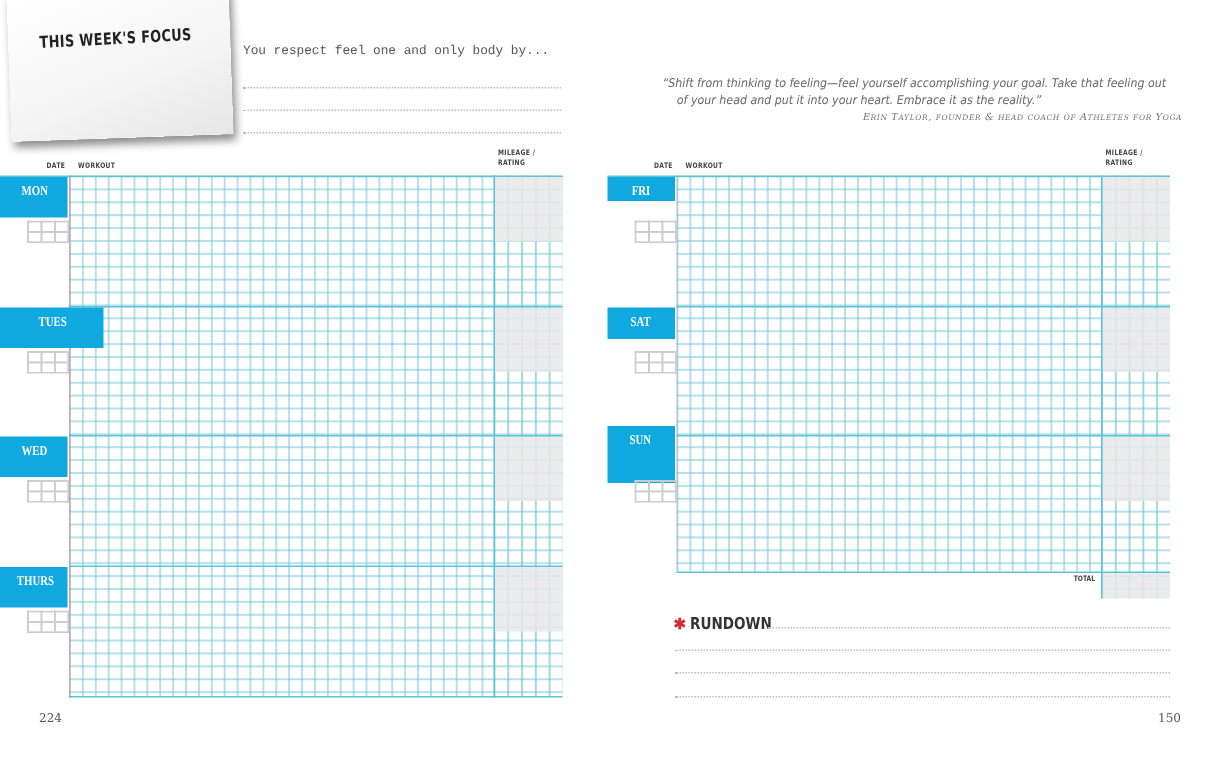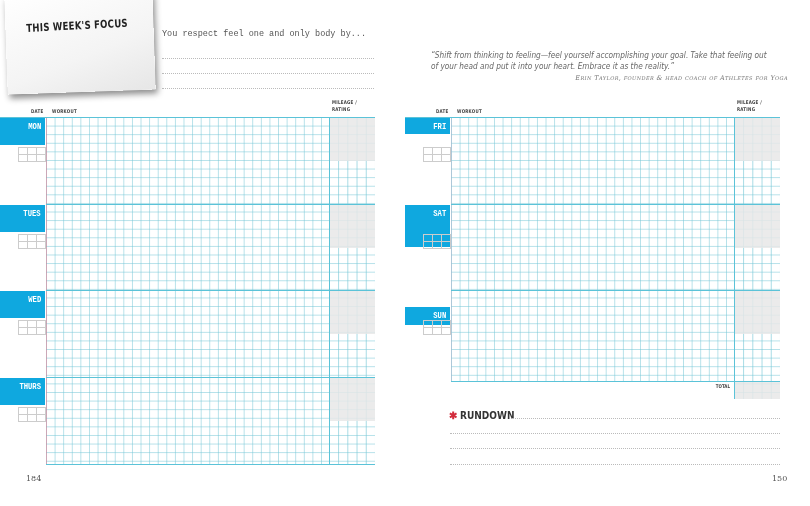--- a/index.html
+++ b/index.html
@@ -2,35 +2,35 @@
 <html><head>
 <meta charset="utf-8">
 <style>
   html,body{margin:0;padding:0;}
   body{width:810px;height:506px;background:#ffffff;position:relative;overflow:hidden;font-family:"Liberation Sans",sans-serif;}
   .abs{position:absolute;}
   .sticky{left:6px;top:-6px;width:148px;height:98px;background:linear-gradient(160deg,#ffffff 0%,#f4f4f4 60%,#e6e6e6 100%);transform:rotate(-2deg);box-shadow:2px 4px 6px rgba(0,0,0,0.45);}
   .sticky-title{left:26px;top:22px;font-family:"DejaVu Sans",sans-serif;font-weight:bold;font-size:11px;letter-spacing:0.3px;color:#222;transform:rotate(-3deg) scaleX(0.78);transform-origin:left top;white-space:nowrap;}
   .prompt{left:162px;top:29px;font-family:"Liberation Mono",monospace;font-size:8.5px;color:#555;white-space:nowrap;}
   .dotline{height:0;border-top:1px dotted #bbb;}
-  .quote{left:400px;top:50px;width:388px;text-align:left;font-family:"DejaVu Sans",sans-serif;font-style:italic;font-size:8px;color:#666;line-height:11px;}
+  .quote{left:400px;top:50px;width:388px;text-align:center;font-family:"DejaVu Sans",sans-serif;font-style:italic;font-size:8px;color:#666;line-height:11px;}
   .quote .q1{display:block;transform:scaleX(0.92);transform-origin:right;}
   .attrib{left:400px;top:74px;width:388px;text-align:right;font-family:"DejaVu Serif",serif;font-size:6.5px;letter-spacing:0.4px;color:#777;font-variant:small-caps;font-style:italic;}
   .colhead{font-family:"DejaVu Sans",sans-serif;font-weight:bold;font-size:5px;color:#444;letter-spacing:0.3px;transform:scaleX(0.8);transform-origin:left top;white-space:nowrap;line-height:6px;}
   .grid{background-color:#fff;
     background-image:
       linear-gradient(to right, rgba(120,200,215,0.55) 1px, transparent 1px),
       linear-gradient(to bottom, rgba(120,200,215,0.55) 1px, transparent 1px);
     background-size:8.6px 8.6px;}
   .mile{background-image:
       linear-gradient(to right, rgba(120,200,215,0.7) 1px, transparent 1px),
       linear-gradient(to bottom, rgba(120,200,215,0.55) 1px, transparent 1px);
     background-size:9.2px 8.6px;}
   .shade{background:#e8e8e8;opacity:0.85;}
-  .daybar{background:#0fa8df;color:#fff;font-family:Liberation Mono, monospace;font-weight:bold;font-size:9px;text-align:right;box-sizing:border-box;padding-right:4px;padding-top:4px;}
+  .daybar{background:#0fa8df;color:#fff;font-family:Liberation Serif, serif;font-weight:bold;font-size:9px;text-align:center;box-sizing:border-box;padding-right:4px;padding-top:4px;}
   .daybar span{display:inline-block;transform:scaleX(0.8);transform-origin:right top;}
   .dategrid{background-image:
       linear-gradient(to right, #ccc 1px, transparent 1px),
       linear-gradient(to bottom, #ccc 1px, transparent 1px);
     background-size:9px 7px;border-right:1px solid #ccc;border-bottom:1px solid #ccc;box-sizing:border-box;}
   .sep{height:1px;background:#5bc3d8;}
   .vsep{width:1px;background:#5bc3d8;}
   .redline{width:1px;background:rgba(220,120,140,0.55);}
   .pagenum{font-family:"DejaVu Serif",serif;font-size:8px;color:#555;}
   .rundown-title{font-family:"DejaVu Sans",sans-serif;font-weight:bold;font-size:11px;color:#333;transform:scaleX(0.82);transform-origin:left top;white-space:nowrap;}
@@ -62,28 +62,28 @@
 <div class="abs redline" style="left:46px;top:117px;height:348px;"></div>
 <div class="abs vsep" style="left:329px;top:117px;height:348px;"></div>
 <div class="abs sep" style="left:0px;top:117px;width:375px;"></div>
 <div class="abs sep" style="left:46px;top:204px;width:329px;"></div>
 <div class="abs sep" style="left:46px;top:290px;width:329px;"></div>
 <div class="abs sep" style="left:46px;top:377px;width:329px;"></div>
 <div class="abs sep" style="left:46px;top:464px;width:329px;"></div>
 
 <div class="abs daybar" style="left:0;top:118px;width:45px;height:27px;"><span>MON</span></div>
 <div class="abs dategrid" style="left:18px;top:147px;width:28px;height:15px;"></div>
-<div class="abs daybar" style="left:0;top:205px;width:45px;height:27px;"><span>TUES</span></div>
+<div class="abs daybar" style="left:0;top:205px;width:69px;height:27px;"><span>TUES</span></div>
 <div class="abs dategrid" style="left:18px;top:234px;width:28px;height:15px;"></div>
 <div class="abs daybar" style="left:0;top:291px;width:45px;height:27px;"><span>WED</span></div>
 <div class="abs dategrid" style="left:18px;top:320px;width:28px;height:15px;"></div>
 <div class="abs daybar" style="left:0;top:378px;width:45px;height:27px;"><span>THURS</span></div>
 <div class="abs dategrid" style="left:18px;top:407px;width:28px;height:15px;"></div>
 
-<div class="abs pagenum" style="left:26px;top:474px;">184</div>
+<div class="abs pagenum" style="left:26px;top:474px;">224</div>
 
 <div class="abs quote">
   <span class="q1">“Shift from thinking to feeling—feel yourself accomplishing your goal. Take that feeling out</span>
   <span class="q1" style="padding-right:80px;">of your head and put it into your heart. Embrace it as the reality.”</span>
 </div>
 <div class="abs attrib">Erin Taylor, founder &amp; head coach of Athletes for Yoga</div>
 
 <div class="abs colhead" style="left:436px;top:108px;">DATE</div>
 <div class="abs colhead" style="left:457px;top:108px;">WORKOUT</div>
 <div class="abs colhead" style="left:737px;top:99px;">MILEAGE /</div>
@@ -97,23 +97,23 @@
 <div class="abs shade" style="left:735px;top:382px;width:45px;height:17px;"></div>
 <div class="abs redline" style="left:451px;top:117px;height:264px;background:rgba(170,190,210,0.7);"></div>
 <div class="abs vsep" style="left:734px;top:117px;height:282px;"></div>
 <div class="abs sep" style="left:405px;top:117px;width:375px;"></div>
 <div class="abs sep" style="left:451px;top:204px;width:329px;"></div>
 <div class="abs sep" style="left:451px;top:290px;width:329px;"></div>
 <div class="abs sep" style="left:451px;top:381px;width:329px;"></div>
 
 <div class="abs daybar" style="left:405px;top:118px;width:45px;height:16px;"><span>FRI</span></div>
 <div class="abs dategrid" style="left:423px;top:147px;width:28px;height:15px;"></div>
-<div class="abs daybar" style="left:405px;top:205px;width:45px;height:42px;"><span>SAT</span></div>
+<div class="abs daybar" style="left:405px;top:205px;width:45px;height:21px;"><span>SAT</span></div>
 <div class="abs dategrid" style="left:423px;top:234px;width:28px;height:15px;"></div>
-<div class="abs daybar" style="left:405px;top:307px;width:45px;height:18px;"><span>SUN</span></div>
+<div class="abs daybar" style="left:405px;top:284px;width:45px;height:38px;"><span>SUN</span></div>
 <div class="abs dategrid" style="left:423px;top:320px;width:28px;height:15px;"></div>
 
 <div class="abs total" style="left:690px;top:383px;width:40px;">TOTAL</div>
 
 <div class="abs star" style="left:449px;top:410px;">✱</div>
 <div class="abs rundown-title" style="left:460px;top:409px;">RUNDOWN</div>
 <div class="abs dotline" style="left:512px;top:418px;width:268px;"></div>
 <div class="abs dotline" style="left:450px;top:433px;width:330px;"></div>
 <div class="abs dotline" style="left:450px;top:448px;width:330px;"></div>
 <div class="abs dotline" style="left:450px;top:464px;width:330px;"></div>

